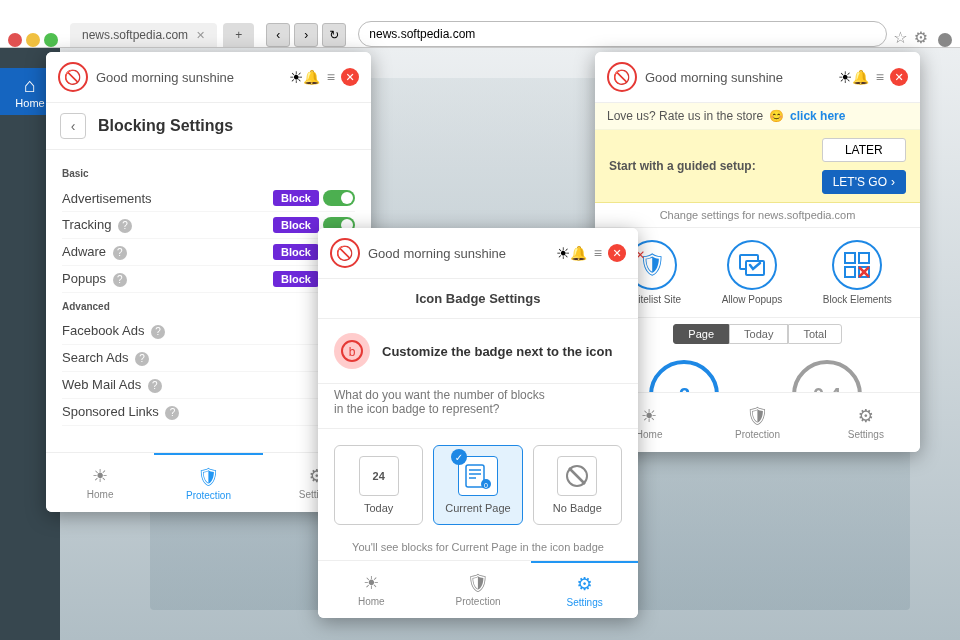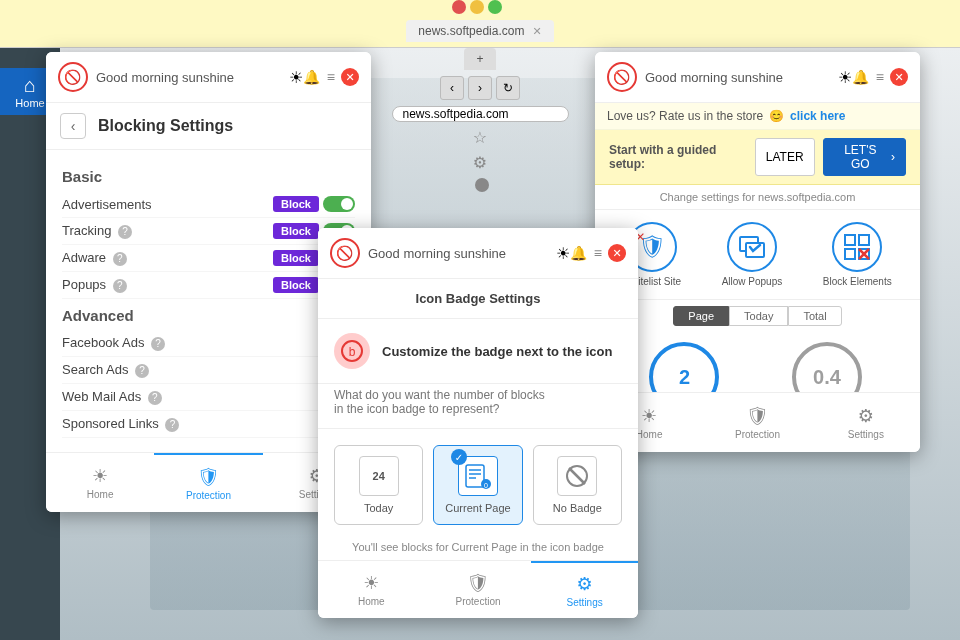--- a/index.html
+++ b/index.html
@@ -10,28 +10,27 @@
       font-family: Arial, sans-serif;
       background: #c8c8c8;
       position: relative;
     }
 
     
     .browser-chrome {
       position: absolute;
       top: 0; left: 0; right: 0;
       height: 48px;
-      background: #fef9c3;
+      background: #ffffff;
       border-bottom: 1px solid #ccc;
       display: flex;
-      align-items: center;
+      align-items: flex-end;
       padding: 0 8px;
       gap: 6px;
       z-index: 1;
-      flex-direction: column;
     }
     .browser-tab {
       background: #ddd;
       border-radius: 4px 4px 0 0;
       padding: 4px 12px;
       font-size: 12px;
       color: #555;
       height: 24px;
       display: flex;
       align-items: center;
@@ -193,21 +192,21 @@
     .blocking-title {
       font-size: 16px;
       font-weight: bold;
       color: #333;
     }
 
     .blocking-body {
       padding: 10px 16px;
     }
     .section-label {
-      font-size: 15px;
+      font-size: 10px;
       font-weight: bold;
       color: #555;
       margin: 8px 0 6px;
     }
     .setting-row {
       display: flex;
       align-items: center;
       justify-content: space-between;
       padding: 5px 0;
       border-bottom: 1px solid #f5f5f5;
@@ -295,21 +294,21 @@
       background: #fff9c4;
       display: flex;
       align-items: center;
       justify-content: space-between;
       padding: 8px 14px;
       font-size: 12px;
       color: #555;
       border-bottom: 1px solid #f0e68c;
     }
     .guided-label { font-weight: bold; }
-    .setup-btns { display: flex; gap: 8px; }
+    .setup-btns { display: flex; gap: 8px; flex-direction: column; }
     .later-btn {
       padding: 4px 10px;
       border: 1px solid #ccc;
       border-radius: 3px;
       font-size: 12px;
       background: white;
       cursor: pointer;
     }
     .lets-go-btn {
       padding: 4px 10px;

